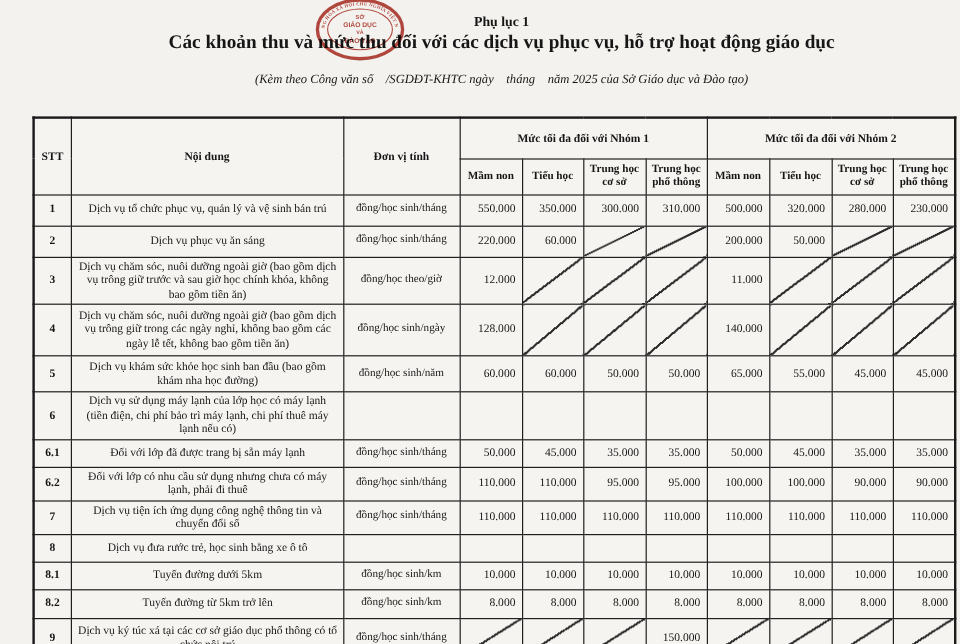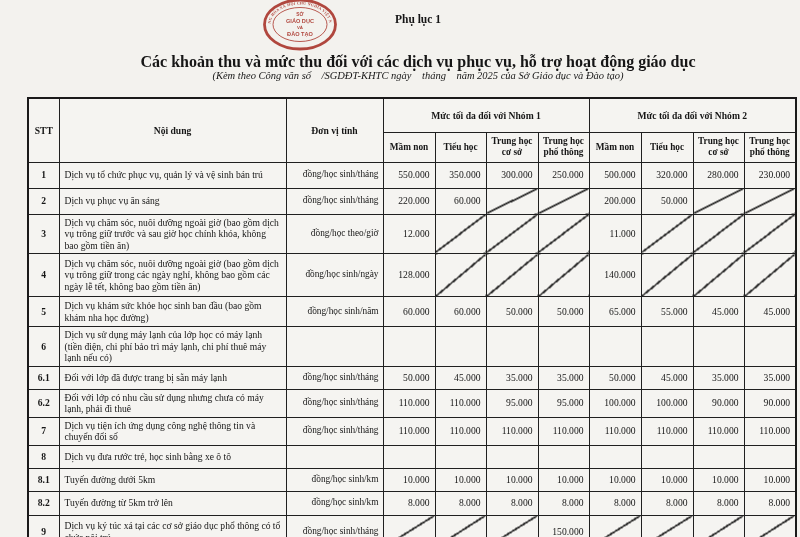--- a/index.html
+++ b/index.html
@@ -8,23 +8,23 @@
     background:#f3f2ee;
     font-family:"Liberation Serif","DejaVu Serif",serif;
     color:#161616;
     position:relative;
   }
   
   .doc-header{
     position:absolute;top:13px;left:0;width:100%;
     text-align:center;box-sizing:border-box;padding-left:36px;
   }
-  .appendix{font-weight:bold;font-size:11.5px;margin-bottom:30px;}
+  .appendix{font-weight:bold;font-size:11.5px;margin-bottom:4px;}
   .t-line{font-weight:bold;font-size:16px;line-height:14px;}
-  .t-note{font-style:italic;font-size:10.5px;margin-top:1px;}
+  .t-note{font-style:italic;font-size:10.5px;margin-top:18px;}
   
   .stamp{
     position:absolute;left:260px;top:-2px;width:80px;height:55px;
     mix-blend-mode:multiply;opacity:.88;z-index:5;
   }
   .s-outer{fill:none;stroke:#b03228;stroke-width:2.8;}
   .s-inner{fill:none;stroke:#b03228;stroke-width:.9;}
   .s-ring{fill:#b03228;font-size:3.9px;font-weight:bold;letter-spacing:.25px;font-family:"Liberation Serif","DejaVu Serif",serif;}
   .s-c{fill:#b03228;font-weight:bold;text-anchor:middle;font-family:"Liberation Sans","DejaVu Sans",sans-serif;}
   .s-c1{font-size:4.8px;}
@@ -43,22 +43,22 @@
     font-size:9.6px;line-height:11.5px;
     vertical-align:middle;
     overflow:hidden;
   }
   .fee-table{border:2px solid #1a1a1a;}
   .fee-table thead tr.hr1{height:34px;}
   .fee-table thead tr.hr2{height:30px;}
   .fee-table th{font-weight:bold;text-align:center;}
   th.subcol{font-size:9.3px;line-height:11px;}
   td.stt{text-align:center;font-weight:bold;}
-  td.content{text-align:left;padding-left:5px;}
-  td.unit{text-align:right;font-size:9.3px;}
+  td.content{text-align:center;padding-left:5px;}
+  td.unit{text-align:center;font-size:9.3px;}
   td.val{text-align:right;padding-right:5px;}
   td.diag{
     padding:0;
     background:linear-gradient(to bottom right,
       transparent 0,transparent calc(50% - 0.9px),
       #2b2b2b calc(50% - 0.9px),#2b2b2b calc(50% + 0.9px),
       transparent calc(50% + 0.9px),transparent 100%);
   }
 </style>
 </head>
@@ -117,21 +117,21 @@
       </tr>
   </thead>
   <tbody id="table-body">
       <tr style="height: 26px;">
         <td class="stt">1</td>
         <td class="content">Dịch vụ tổ chức phục vụ, quản lý và vệ sinh bán trú</td>
         <td class="unit">đồng/học sinh/tháng</td>
         <td class="val">550.000</td>
         <td class="val">350.000</td>
         <td class="val">300.000</td>
-        <td class="val">250.000</td>
+        <td class="val">310.000</td>
         <td class="val">500.000</td>
         <td class="val">320.000</td>
         <td class="val">280.000</td>
         <td class="val">230.000</td>
       </tr>
       <tr style="height: 26px;">
         <td class="stt">2</td>
         <td class="content">Dịch vụ phục vụ ăn sáng</td>
         <td class="unit">đồng/học sinh/tháng</td>
         <td class="val">220.000</td>

